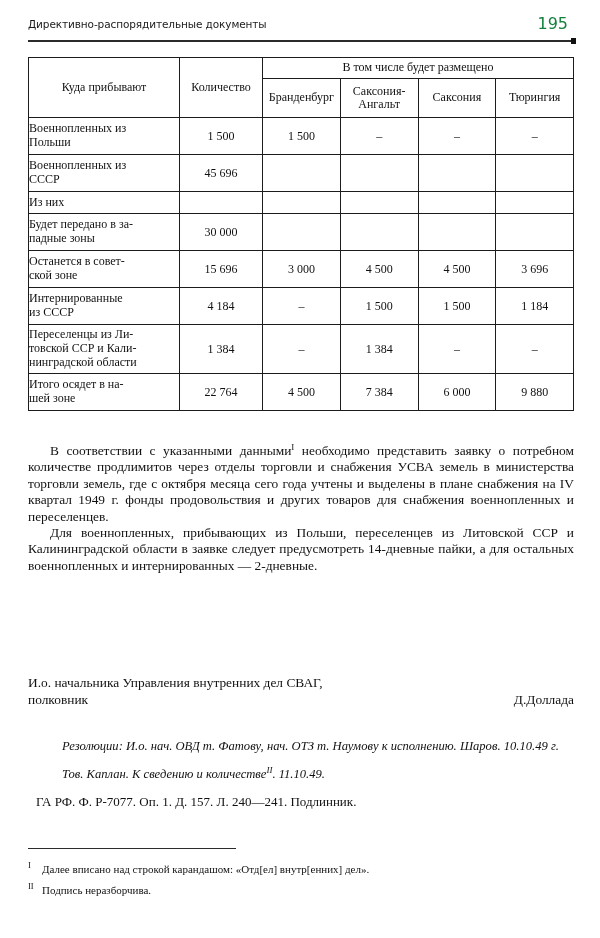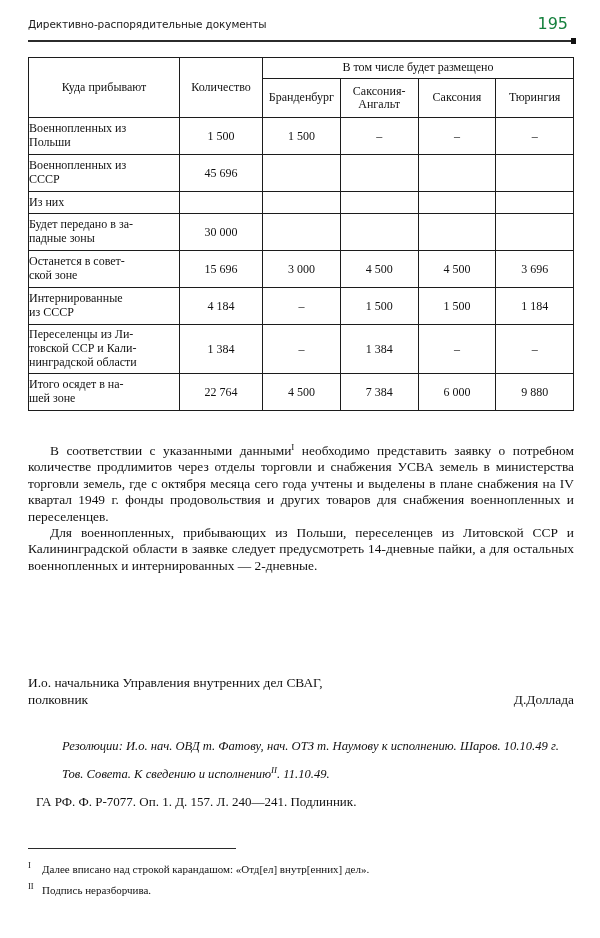--- a/index.html
+++ b/index.html
@@ -316,21 +316,21 @@
   <div class="sign">
     <div class="sign-row">И.о. начальника Управления внутренних дел СВАГ,</div>
     <div class="sign-row">
       <span>полковник</span>
       <span class="sign-name">Д.Доллада</span>
     </div>
   </div>
 
   <div class="notes">
     <p class="res">Резолюции: И.о. нач. ОВД т. Фатову, нач. ОТЗ т. Наумову к исполнению. Шаров. 10.10.49 г.</p>
-    <p class="res"><span>Тов. Совета. К сведению и исполнению</span><sup class="fn">II</sup><span>. 11.10.49.</span></p>
+    <p class="res"><span>Тов. Каплан. К сведению и количестве</span><sup class="fn">II</sup><span>. 11.10.49.</span></p>
     <p class="archive">ГА РФ. Ф. Р-7077. Оп. 1. Д. 157. Л. 240—241. Подлинник.</p>
   </div>
 
   <div class="fn-rule"></div>
   <div class="footnotes">
     <p class="fnote"><span class="mk">I</span><span>Далее вписано над строкой карандашом: «Отд[ел] внутр[енних] дел».</span></p>
     <p class="fnote"><span class="mk">II</span><span>Подпись неразборчива.</span></p>
   </div>
 
 </div>

